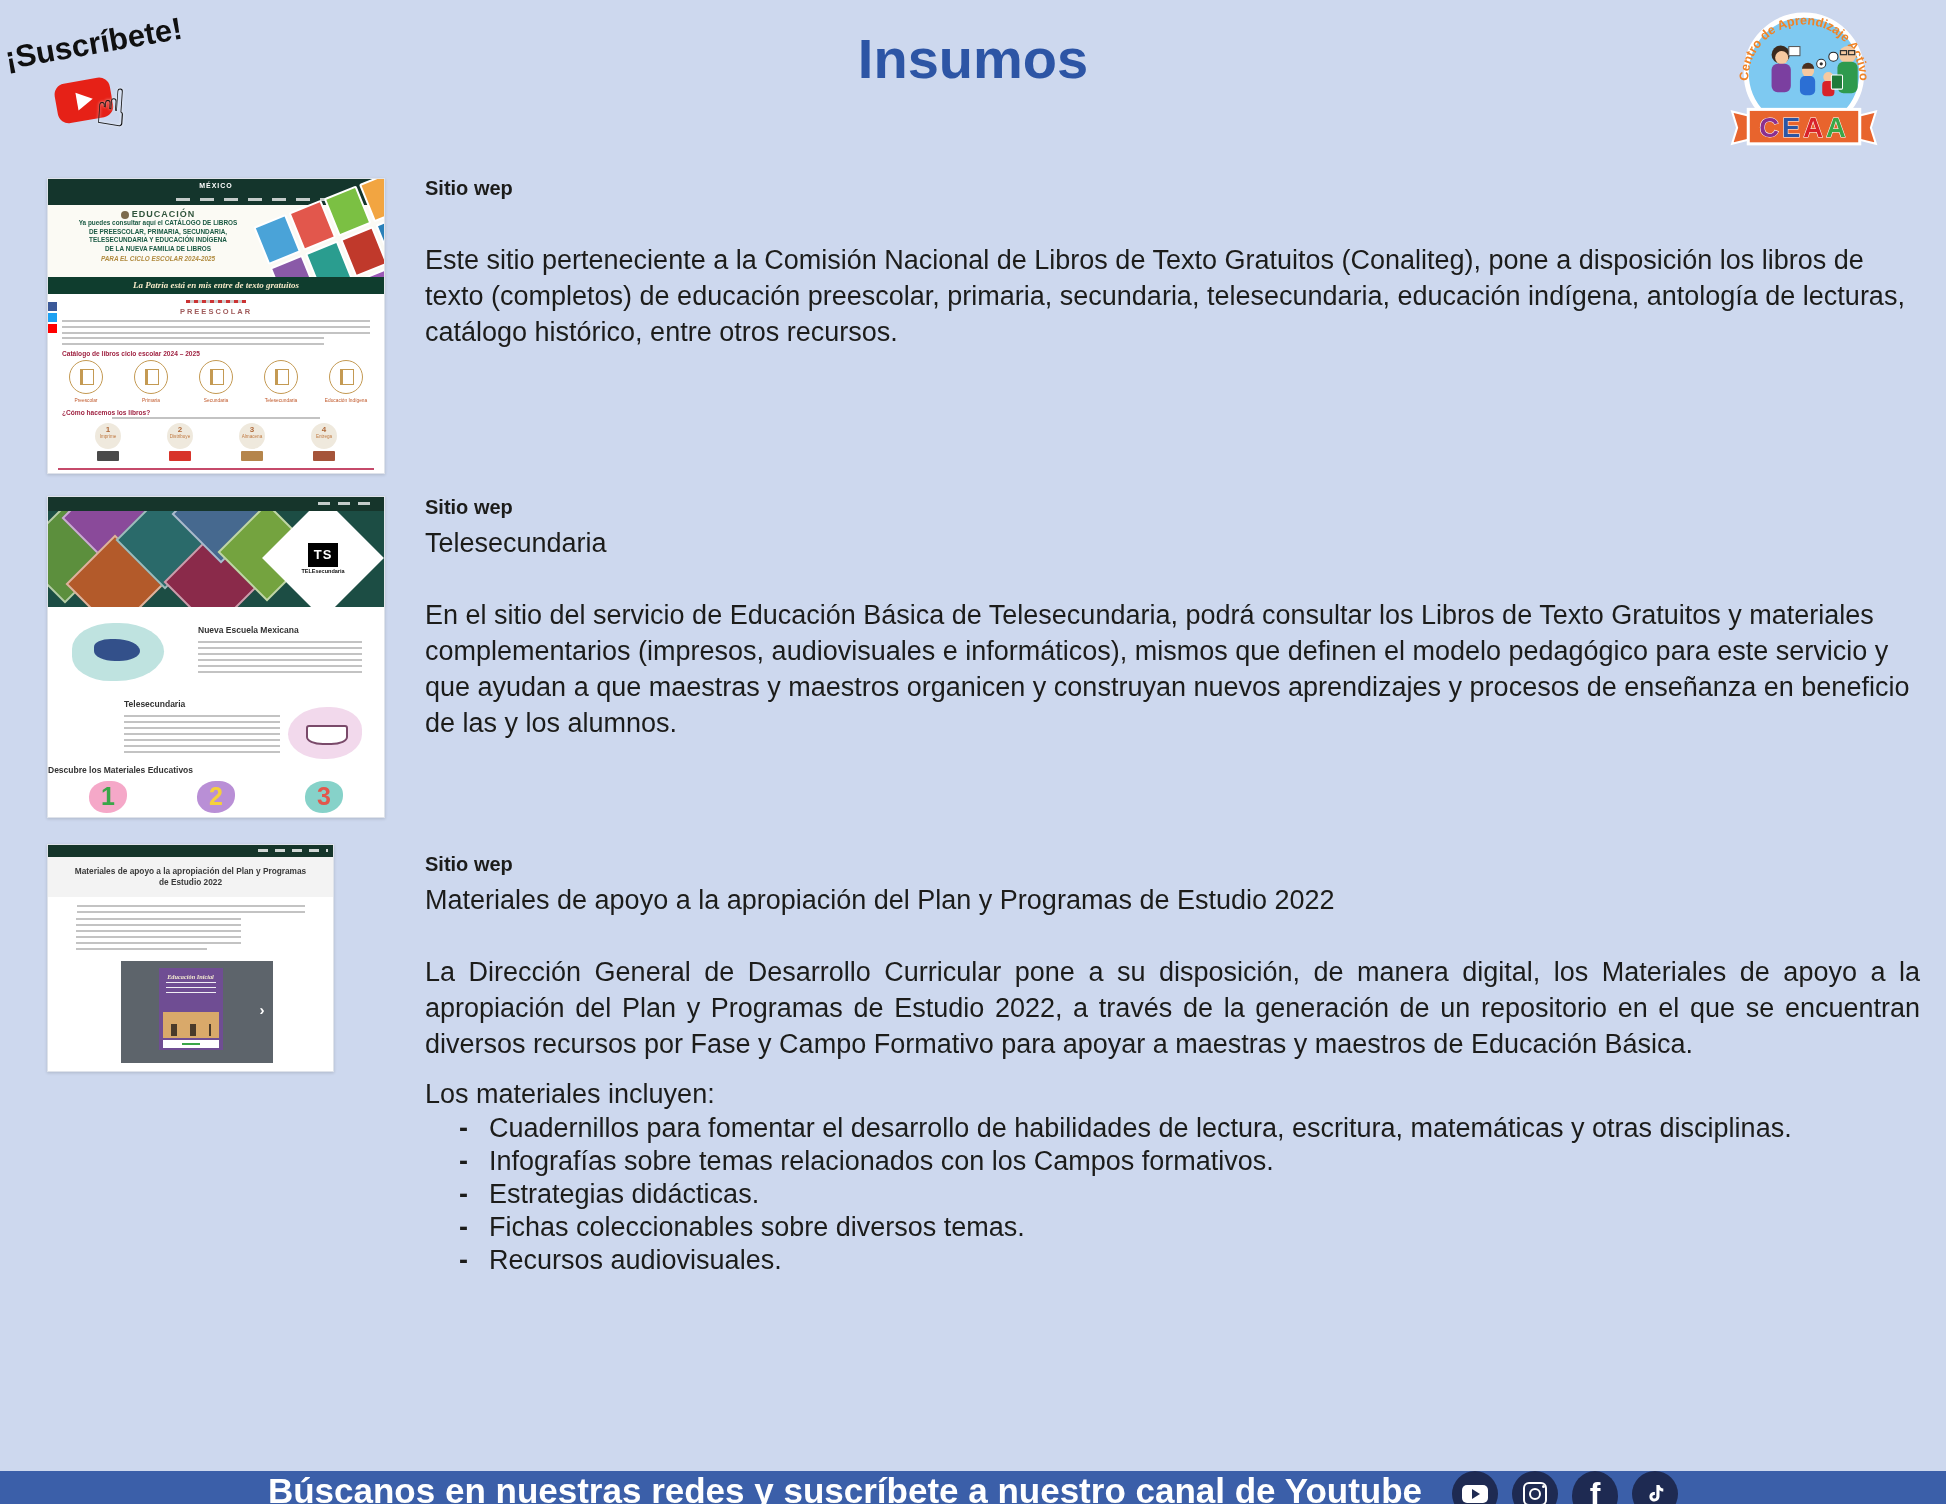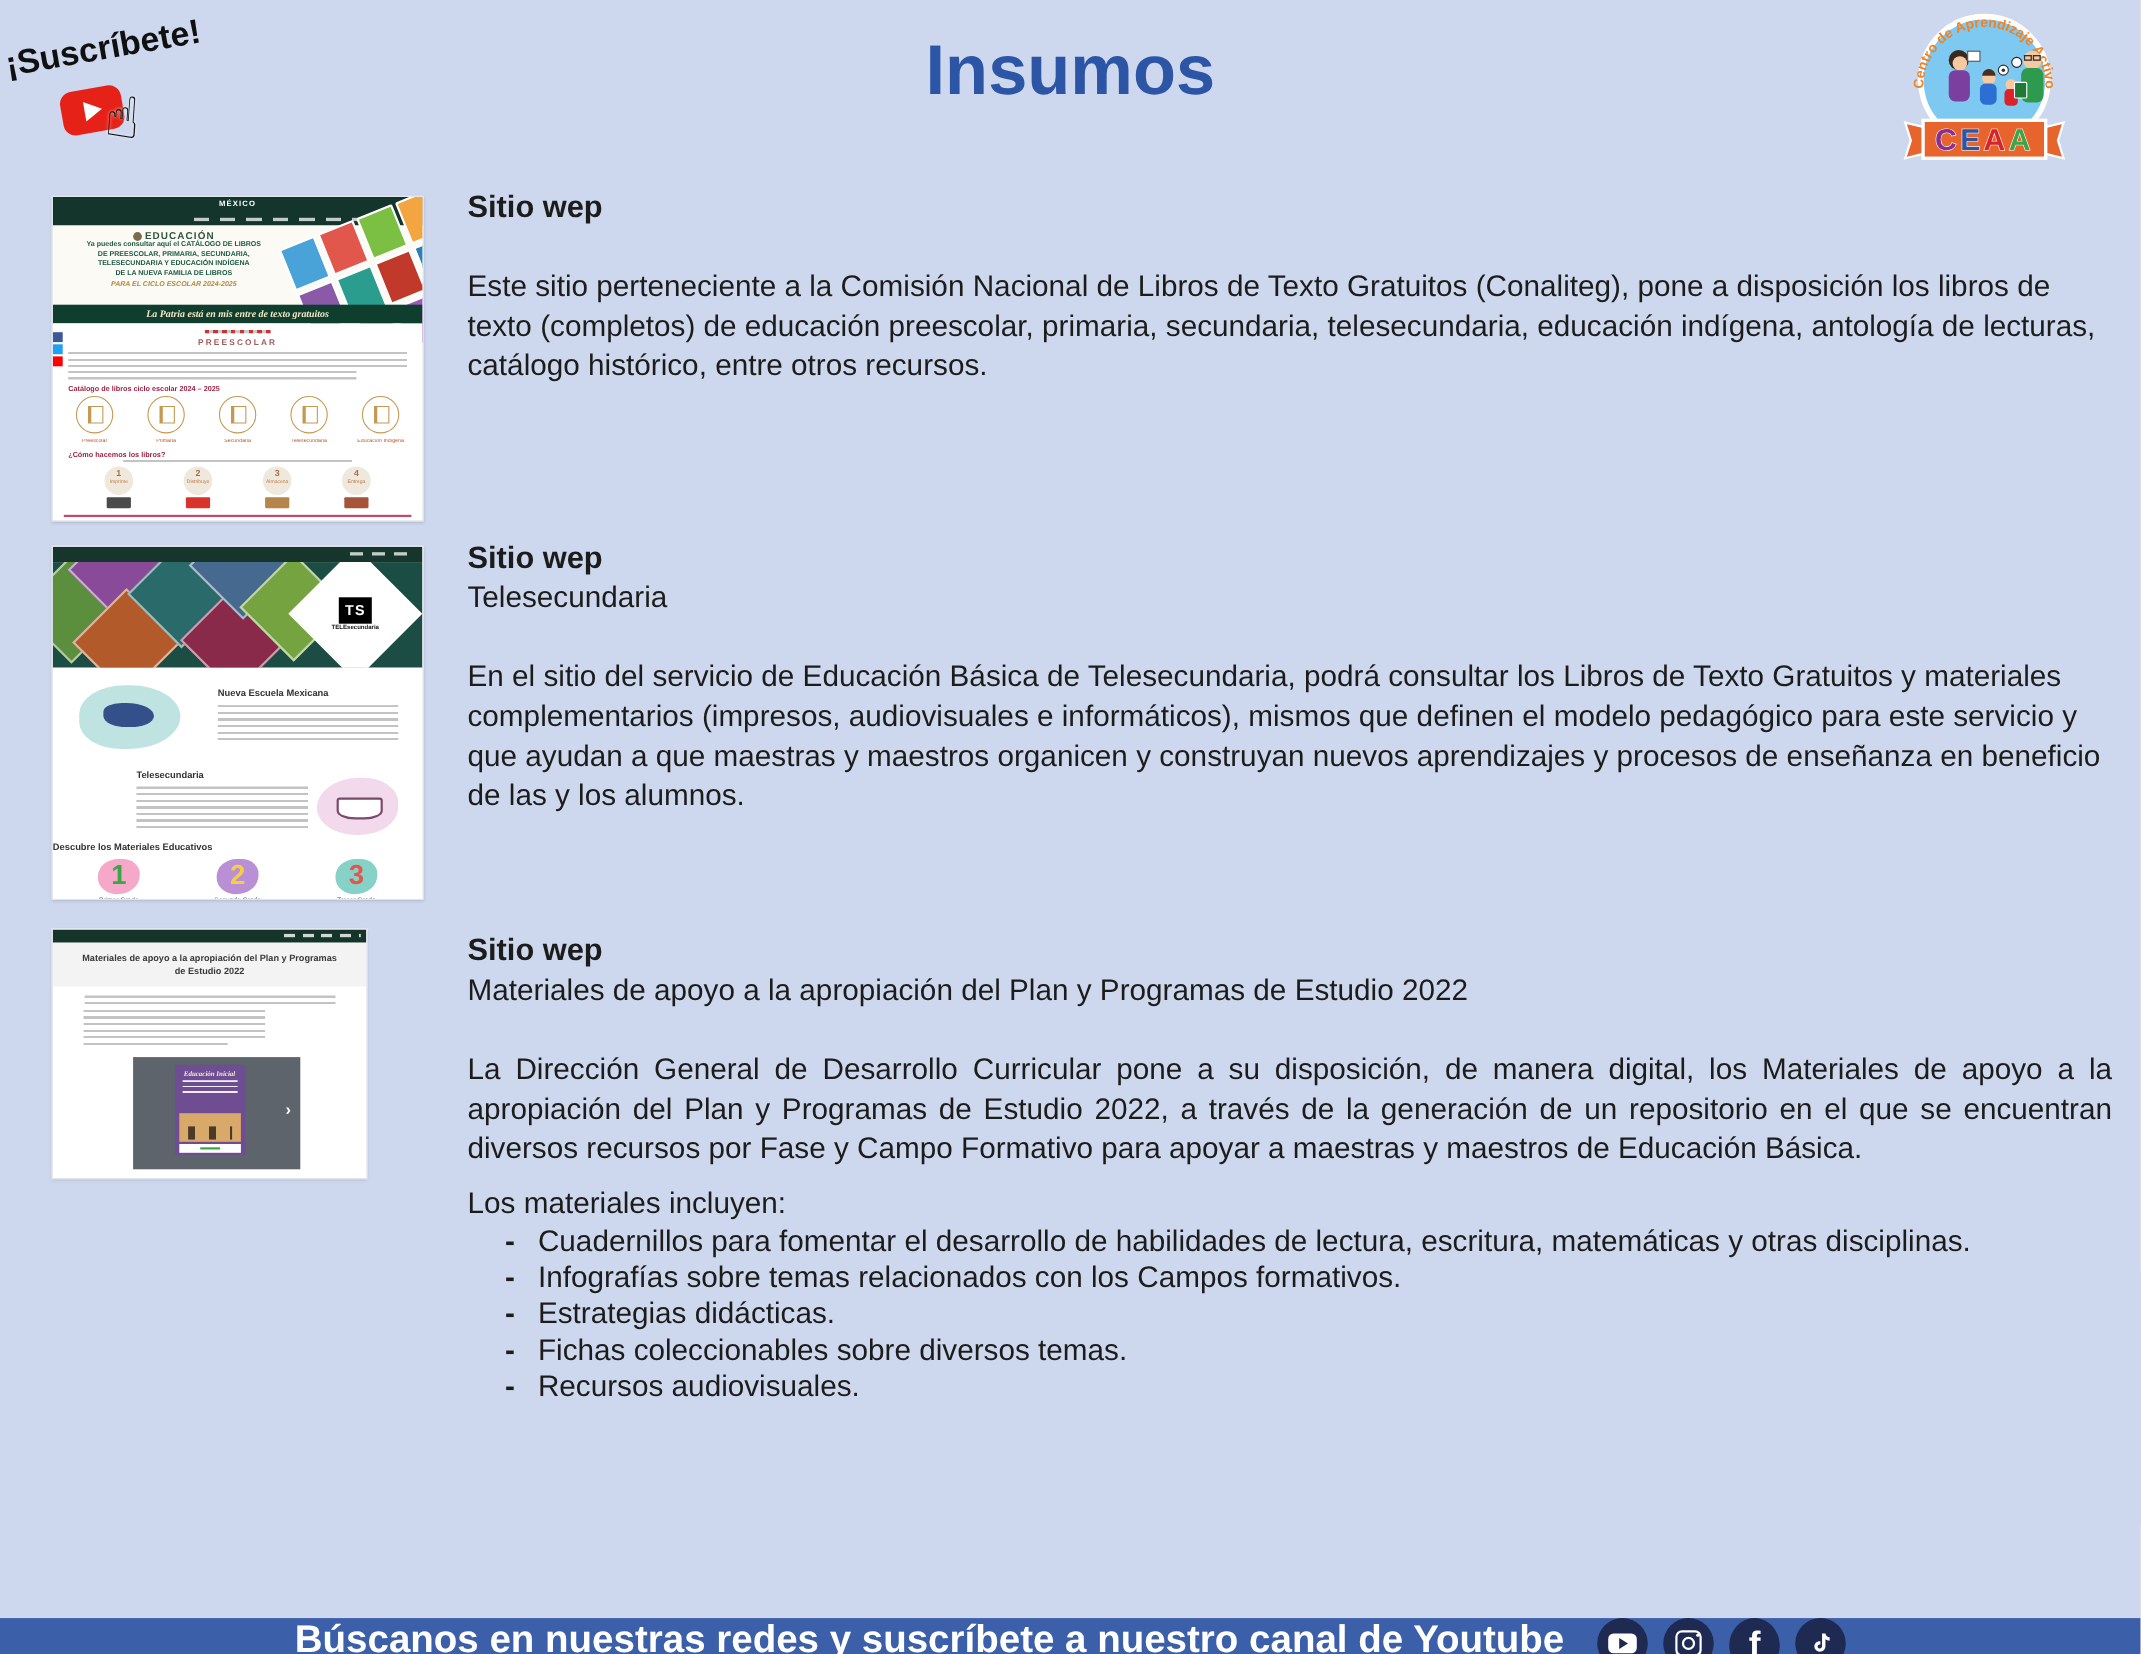--- a/index.html
+++ b/index.html
@@ -7,28 +7,28 @@
   .page{position:relative;width:1946px;height:1504px;background:#cdd8ee;overflow:hidden;}
 
   
   .subscribe{position:absolute;left:14px;top:24px;width:190px;height:150px;transform:rotate(-10deg);cursor:pointer;}
   .sub-text{font-size:31px;font-weight:800;color:#101010;letter-spacing:0;}
   .yt-btn{position:absolute;left:42px;top:52px;width:56px;height:40px;background:#e62117;border-radius:11px;}
   .yt-btn::after{content:"";position:absolute;left:21px;top:11px;border-left:16px solid #fff;border-top:9px solid transparent;border-bottom:9px solid transparent;}
   .cursor{position:absolute;left:80px;top:58px;font-size:52px;line-height:1;transform:rotate(14deg);color:#111;font-family:"DejaVu Sans",sans-serif;text-shadow:0 0 3px #fff;}
 
   
-  .title{position:absolute;left:0;top:26px;width:100%;margin:0;text-align:center;font-size:64px;font-weight:800;color:#2d55a5;}
+  .title{position:absolute;left:0;top:26px;width:100%;margin:0;text-align:center;font-size:56px;font-weight:800;color:#2d55a5;}
 
   
   .ceaa{position:absolute;right:58px;top:4px;width:168px;height:152px;}
 
   
   .sec{position:absolute;left:425px;width:1495px;color:#1c1c1a;font-size:27px;line-height:36px;}
-  .s-head{font-weight:800;font-size:28px;}
+  .s-head{font-weight:800;font-size:20px;}
   .s-para{margin:36px 0 0 0;}
   .sec3 .s-para{text-align:justify;}
   .l-intro{margin-top:14px;}
   .li{display:flex;line-height:33px;}
   .lim{width:30px;margin-left:34px;font-weight:700;}
   .lit{flex:1;}
   .closing{margin-top:28px;white-space:pre-line;}
 
   
   .thumb{position:absolute;background:#fff;border:1px solid #dfe3ea;box-shadow:0 1px 3px rgba(0,0,0,.15);overflow:hidden;cursor:pointer;}

